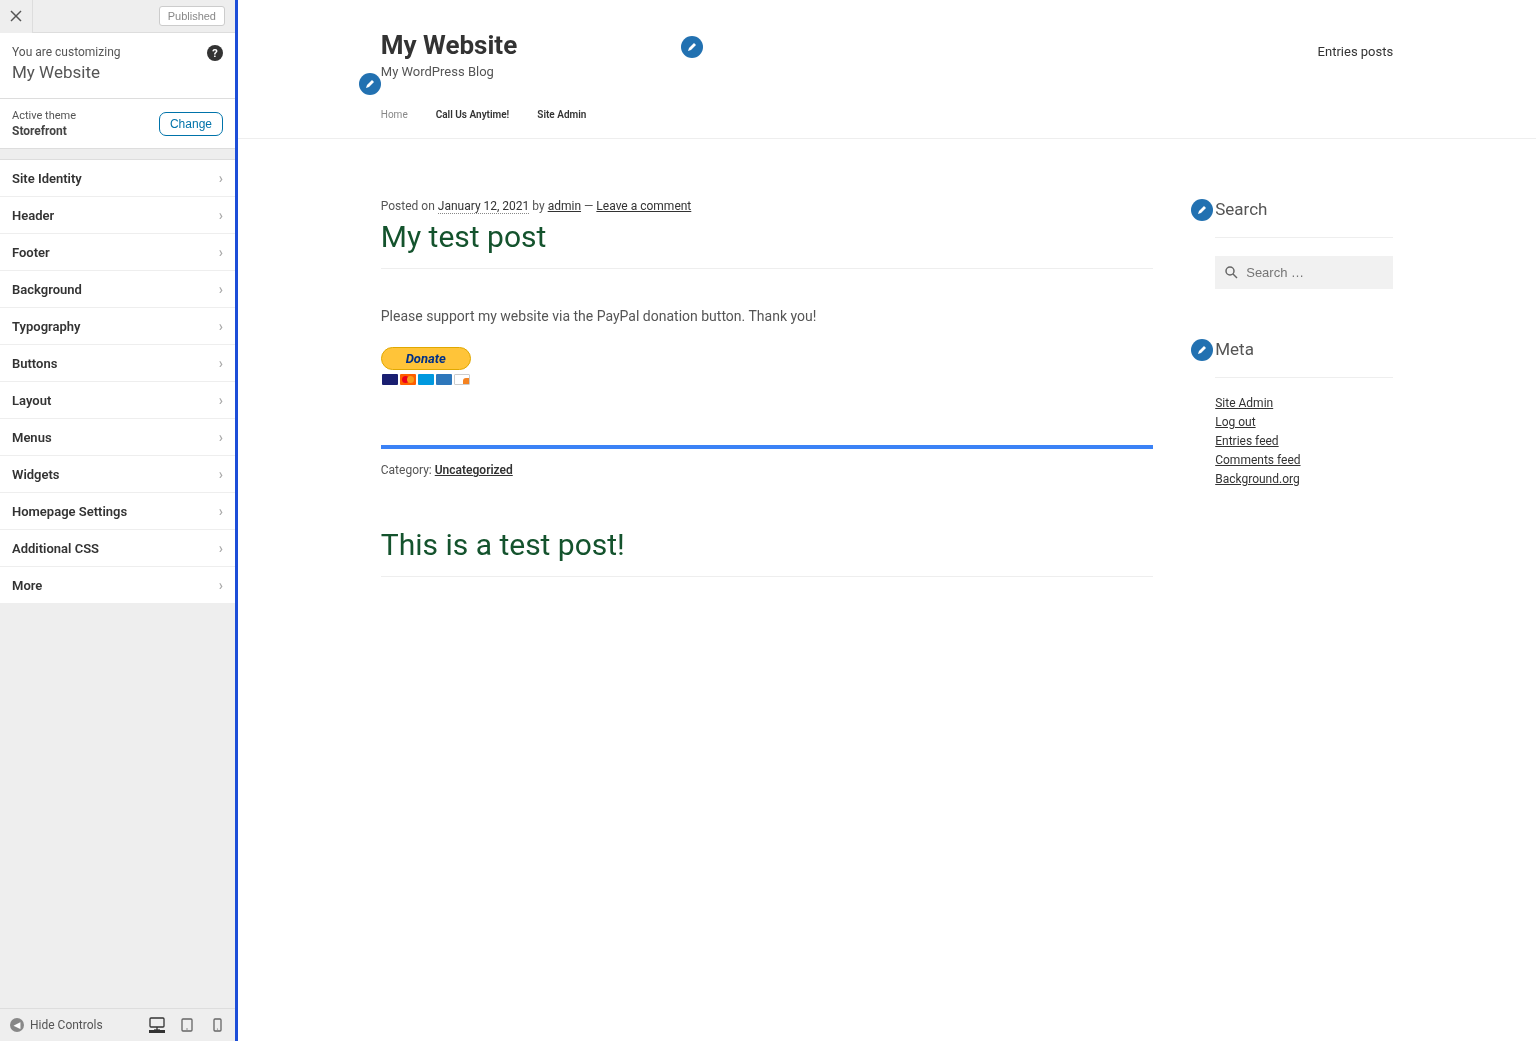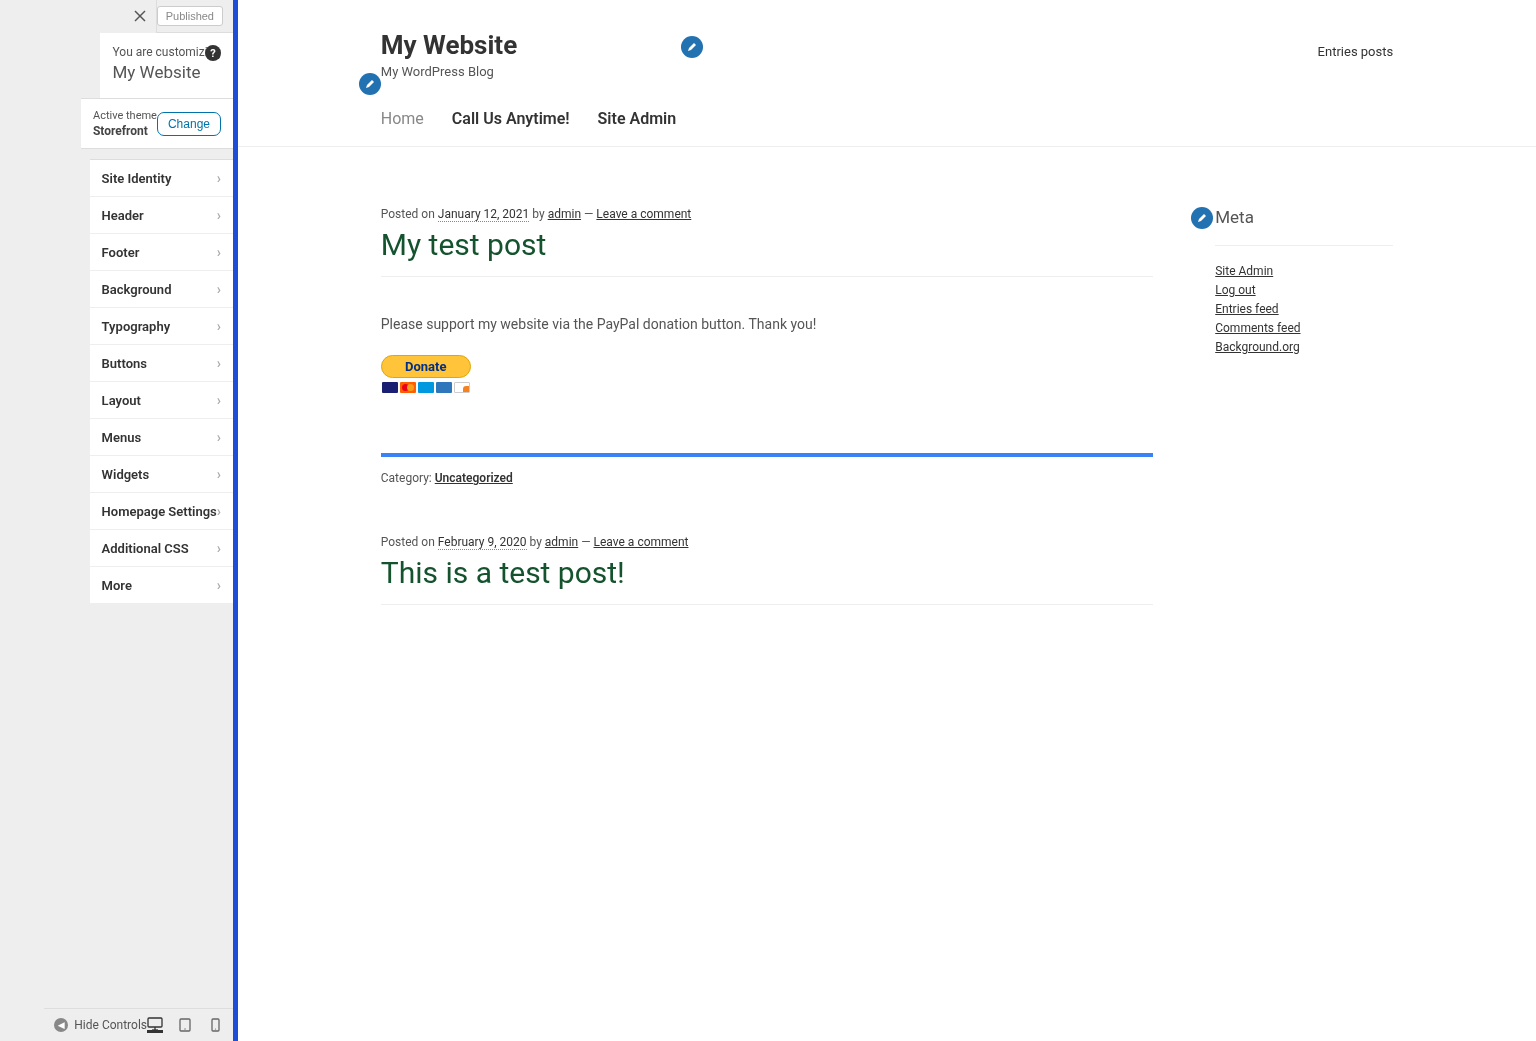--- a/index.html
+++ b/index.html
@@ -1,20 +1,20 @@
 <!DOCTYPE html>
 <html><head>
 <meta charset="utf-8">
 <style>
 * { box-sizing: border-box; margin: 0; padding: 0; }
 body { font-family: -apple-system, BlinkMacSystemFont, "Segoe UI", Roboto, sans-serif; background: #fff; color: #333; }
 .wrapper { display: flex; height: 1041px; width: 1536px; }
 
 
-.sidebar { width: 238px; background: #eee; display: flex; flex-direction: column; border-right: 5px solid #1d4ed8; align-items: flex-end; }
+.sidebar { width: 238px; background: #eee; display: flex; flex-direction: column; border-right: 3px solid #1d4ed8; }
 .sidebar-top { background: #eee; height: 33px; display: flex; align-items: center; justify-content: space-between; border-bottom: 1px solid #ddd; }
 .close-btn { width: 33px; height: 33px; display: flex; align-items: center; justify-content: center; border-right: 1px solid #ddd; cursor: pointer; color: #555; font-size: 15px; background:#eee; }
 .publish-btn { font-size: 11px; color: #888; background: #fff; border: 1px solid #ccc; border-radius: 3px; padding: 3px 8px; margin-right: 10px; }
 .sidebar-header { background: #fff; padding: 12px 12px 16px; position: relative; }
 .customizing-label { font-size: 12px; color: #555; }
 .site-name { font-size: 17px; color: #555; margin-top: 3px; }
 .help-icon { position: absolute; right: 12px; top: 12px; width: 16px; height: 16px; border-radius: 50%; background: #333; color: #fff; font-size: 11px; display: flex; align-items: center; justify-content: center; font-weight: bold; }
 
 .theme-row { background: #fff; border-top: 1px solid #ddd; border-bottom: 1px solid #ddd; padding: 10px 12px; display: flex; justify-content: space-between; align-items: center; }
 .theme-info .active-label { font-size: 11px; color: #555; }
@@ -36,42 +36,42 @@
 .preview { flex: 1; background: #fff; overflow-y: auto; position: relative; }
 .preview::-webkit-scrollbar { width: 14px; }
 .preview::-webkit-scrollbar-thumb { background: #bbb; }
 .site-header { padding: 30px 0 0; border-bottom: 1px solid #eee; }
 .site-header-inner { width: 78%; margin: 0 auto; display: flex; justify-content: space-between; align-items: flex-start; position: relative; }
 .branding h1 { font-size: 26px; font-weight: 700; color: #333; }
 .branding p { font-size: 13px; color: #555; margin-top: 4px; }
 .featured-link { font-size: 13px; color: #333; margin-top: 14px; }
 .nav-wrap {  width: 78%; margin: 0 auto; padding: 30px 0 18px;  position: relative; }
 .nav { display: flex; gap: 28px; }
-.nav a { text-decoration: none; font-size: 16px; color: #333; font-weight: 600; }
+.nav a { text-decoration: none; font-size: 10px; color: #333; font-weight: 600; }
 .nav a.current { color: #888; font-weight: 400; }
 
 .edit-shortcut { width: 22px; height: 22px; border-radius: 50%; background: #2271b1; color: #fff; display: flex; align-items: center; justify-content: center; position: absolute; cursor: pointer; font-size: 11px; }
 
 .content-wrap { width: 78%; margin: 0 auto; display: flex; gap: 40px; padding-top: 60px; }
 .main { flex: 1; }
 .sidebar-widgets { width: 200px; }
 
 .post-meta { font-size: 12px; color: #555; margin-bottom: 6px; }
 .post-meta a { color: #333; text-decoration: underline; }
 .dotted-under { border-bottom: 1px dotted #888; text-decoration: none !important; }
 .post-title { font-size: 30px; color: #14532d; font-weight: 400; margin-bottom: 14px; }
 .title-hr { border: none; border-top: 1px solid #eee; margin-bottom: 36px; }
 .post-body { font-size: 14px; color: #555; line-height: 1.6; }
 
 .form-box { background: #f7f7f7; padding: 20px; margin-top: 180px; }
 .form-box label { font-size: 14px; color: #555; }
 .form-box input { display: block; margin-top: 22px; width: 160px; height: 32px; border: 1px solid #ccc; background: #f1f1f1; }
 
 .donate-btn { margin-top: 20px; width: 90px; }
-.donate-pill { background: #ffc439; color: #003087; font-weight: 700; font-size: 13px; text-align: center; padding: 3px 0; border-radius: 12px; border:1px solid #e0a800; }
+.donate-pill { background: #ffc439; color: #003087; font-weight: 700; font-size: 13px; text-align: center; padding: 3px 0; border-radius: 12px; border:1px solid #e0a800; font-style: italic; }
 .cards { display: flex; gap: 2px; margin-top: 4px; justify-content:center; }
 .card { width: 16px; height: 11px; border-radius: 1px; }
 .visa { background: #1a1f71; }
 .mc { background: #FF5F00; position:relative; }
 .mc::before,.mc::after{content:"";position:absolute;width:7px;height:7px;border-radius:50%;top:2px;}
 .mc::before{background:#EB001B;left:2px;}
 .mc::after{background:#F79E1B;right:2px;}
 .maestro { background: #0099DF; }
 .amex { background: #2E77BB; }
 .disc { background: #fff; border:1px solid #ccc; position:relative;}
@@ -254,29 +254,42 @@
               <div class="card disc"></div>
             </div>
           </div>
 
           <div class="cat-row">
             <span>Category: </span><a href="#">Uncategorized</a>
           </div>
         </article>
 
         <article class="post2">
-          <div class="post-meta">
-            <span>Posted on </span><a href="#" class="dotted-under">February 9, 2020</a><span> by </span><a href="#">admin</a><span> — </span><a href="#">Leave a comment</a>
-          </div>
           <h2 class="post-title">This is a test post!</h2>
           <hr class="title-hr">
         </article>
       </div>
 
       <aside class="sidebar-widgets">
+        <div class="widget">
+          <div class="edit-shortcut">
+            <svg width="10" height="10" viewBox="0 0 10 10">
+                <path d="M1 9 L2 6 L7 1 L9 3 L4 8 L1 9 Z" fill="#fff"></path>
+              </svg>
+          </div>
+          <h2>Search</h2>
+          <hr class="hr-widget">
+          <div class="search-box">
+            <svg width="13" height="13" viewBox="0 0 13 13">
+                <circle cx="5" cy="5" r="4" fill="none" stroke="currentColor" stroke-width="1.5"></circle>
+                <line x1="8" y1="8" x2="12" y2="12" stroke="currentColor" stroke-width="1.5"></line>
+              </svg>
+            <input type="text" placeholder="Search …" style="">
+          </div>
+        </div>
 
         <div class="widget">
           <div class="edit-shortcut">
             <svg width="10" height="10" viewBox="0 0 10 10">
                 <path d="M1 9 L2 6 L7 1 L9 3 L4 8 L1 9 Z" fill="#fff"></path>
               </svg>
           </div>
           <h2>Meta</h2>
           <hr class="hr-widget">
           <ul class="meta-list" id="meta-list">

